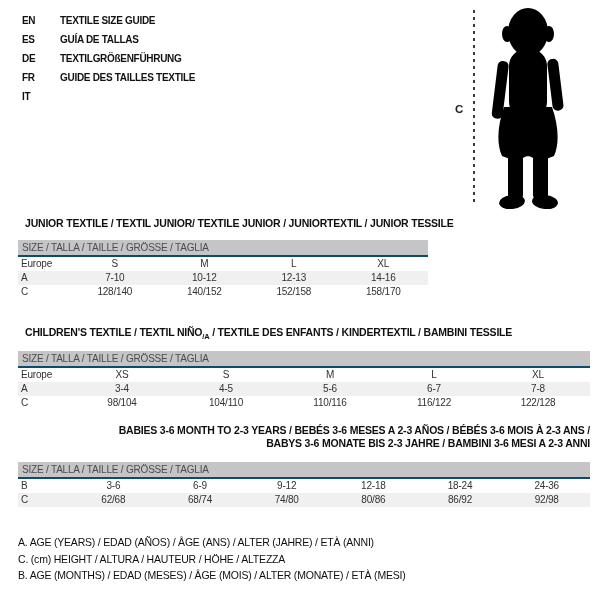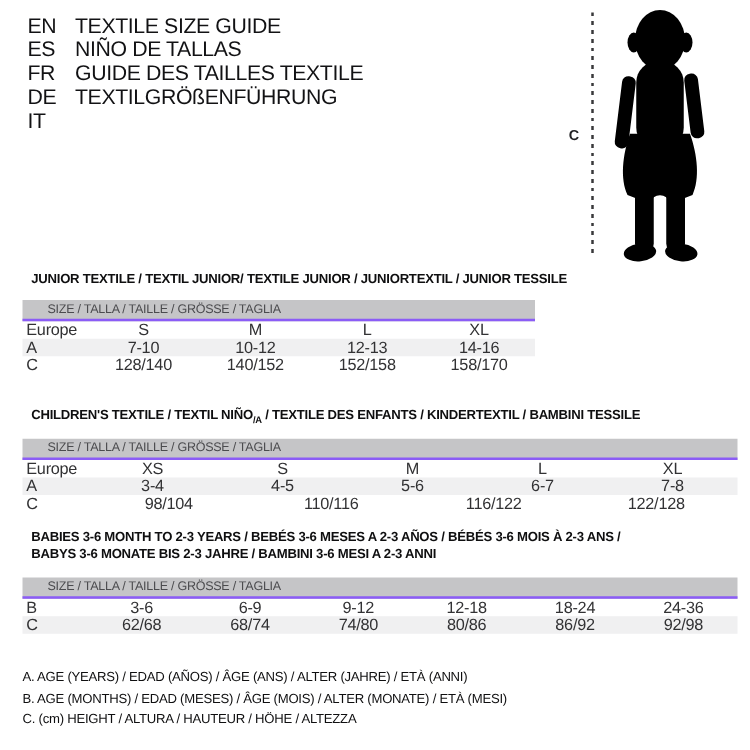--- a/index.html
+++ b/index.html
@@ -2,68 +2,68 @@
 <html><head>
 <meta charset="utf-8">
 <style>
   html,body{margin:0;padding:0;background:#ffffff;}
   .page{
     position:relative;width:600px;height:600px;background:#ffffff;overflow:hidden;
     font-family:"Liberation Sans",sans-serif;color:#1c1c1e;
   }
   
   .langs{position:absolute;top:11px;left:22px;}
-  .lrow{display:flex;height:19px;line-height:19px;font-weight:normal;font-size:17px;letter-spacing:-0.3px;color:#121214;}
+  .lrow{display:flex;height:19px;line-height:19px;font-weight:bold;font-size:10px;letter-spacing:-0.3px;color:#121214;}
   .lcode{width:38px;}
   
   .dash{position:absolute;left:473px;top:10px;width:2px;height:196px;
     background:repeating-linear-gradient(to bottom,#39393b 0 3px,transparent 3px 7px);}
   .cmark{position:absolute;left:455px;top:103px;font-weight:bold;font-size:11.5px;color:#222224;}
   .baby{position:absolute;left:481px;top:5px;}
   
   .sec-title{position:absolute;left:25px;font-weight:bold;font-size:10.5px;letter-spacing:-0.2px;color:#0f0f10;white-space:nowrap;}
   .sec-title .sub{font-size:7.5px;vertical-align:sub;}
   #t1-title{top:217px;}
   #t2-title{top:326px;}
-  #t3-title{top:424px;line-height:13px;white-space:normal;width:565px;}
+  #t3-title{top:424px;line-height:13px;white-space:normal;width:565px;text-align:right;}
   .table{position:absolute;left:18px;}
   #t1{top:240px;width:410px;}
   #t2{top:351px;width:572px;}
   #t3{top:462px;width:572px;}
-  .size-bar{height:15px;line-height:15px;background:#c5c5c7;border-bottom:2px solid #8b5cf6;
-    color:#4b4b4e;font-size:10px;padding-left:20px;letter-spacing:-0.2px;}
-  .trow{display:flex;height:14px;line-height:14px;font-size:13px;color:#323234;letter-spacing:-0.2px;}
+  .size-bar{height:15px;line-height:15px;background:#c5c5c7;border-bottom:2px solid #0c4a6e;
+    color:#4b4b4e;font-size:10px;padding-left:4px;letter-spacing:-0.2px;}
+  .trow{display:flex;height:14px;line-height:14px;font-size:10px;color:#323234;letter-spacing:-0.2px;}
   .trow.alt{background:#f0f0f1;}
   .tlabel{width:49px;padding-left:3px;}
   .tcell{flex:1;text-align:center;}
   
   .foots{position:absolute;left:18px;top:534px;}
   .fline{height:16.5px;line-height:16.5px;font-weight:normal;font-size:10.5px;letter-spacing:-0.2px;color:#0f0f10;white-space:nowrap;}
 </style>
 </head>
 <body>
 
 <div class="page">
 
   <div class="langs">
     <div class="lrow">
       <span class="lcode">EN</span>
       <span>TEXTILE SIZE GUIDE</span>
     </div>
     <div class="lrow">
       <span class="lcode">ES</span>
-      <span>NIÑO DE TALLAS</span>
+      <span>GUÍA DE TALLAS</span>
+    </div>
+    <div class="lrow">
+      <span class="lcode">DE</span>
+      <span>TEXTILGRÖßENFÜHRUNG</span>
     </div>
     <div class="lrow">
       <span class="lcode">FR</span>
       <span>GUIDE DES TAILLES TEXTILE</span>
-    </div>
-    <div class="lrow">
-      <span class="lcode">DE</span>
-      <span>TEXTILGRÖßENFÜHRUNG</span>
     </div>
     <div class="lrow">
       <span class="lcode">IT</span>
     </div>
   </div>
 
   <span class="cmark">C</span>
   <div class="dash"></div>
   <svg class="baby" width="96" height="206" viewBox="0 0 96 206" fill="#000000" xmlns="http://www.w3.org/2000/svg">
     <ellipse cx="47" cy="27" rx="20" ry="24"></ellipse>
@@ -120,20 +120,21 @@
       <span class="tlabel">A</span>
       <span class="tcell">3-4</span>
       <span class="tcell">4-5</span>
       <span class="tcell">5-6</span>
       <span class="tcell">6-7</span>
       <span class="tcell">7-8</span>
     </div>
     <div class="trow">
       <span class="tlabel">C</span>
       <span class="tcell">98/104</span>
+      <span class="tcell">104/110</span>
       <span class="tcell">110/116</span>
       <span class="tcell">116/122</span>
       <span class="tcell">122/128</span>
     </div>
   </div>
 
   <div class="sec-title" id="t3-title">
     <div>BABIES 3-6 MONTH TO 2-3 YEARS / BEBÉS 3-6 MESES A 2-3 AÑOS / BÉBÉS 3-6 MOIS À 2-3 ANS /</div>
     <div>BABYS 3-6 MONATE BIS 2-3 JAHRE / BAMBINI 3-6 MESI A 2-3 ANNI</div>
   </div>
@@ -154,17 +155,17 @@
       <span class="tcell">68/74</span>
       <span class="tcell">74/80</span>
       <span class="tcell">80/86</span>
       <span class="tcell">86/92</span>
       <span class="tcell">92/98</span>
     </div>
   </div>
 
   <div class="foots">
     <div class="fline">A. AGE (YEARS) / EDAD (AÑOS) / ÂGE (ANS) / ALTER (JAHRE) / ETÀ (ANNI)</div>
+    <div class="fline">C. (cm) HEIGHT / ALTURA / HAUTEUR / HÖHE / ALTEZZA</div>
     <div class="fline">B. AGE (MONTHS) / EDAD (MESES) / ÂGE (MOIS) / ALTER (MONATE) / ETÀ (MESI)</div>
-    <div class="fline">C. (cm) HEIGHT / ALTURA / HAUTEUR / HÖHE / ALTEZZA</div>
   </div>
 
 </div>
 
 </body></html>

